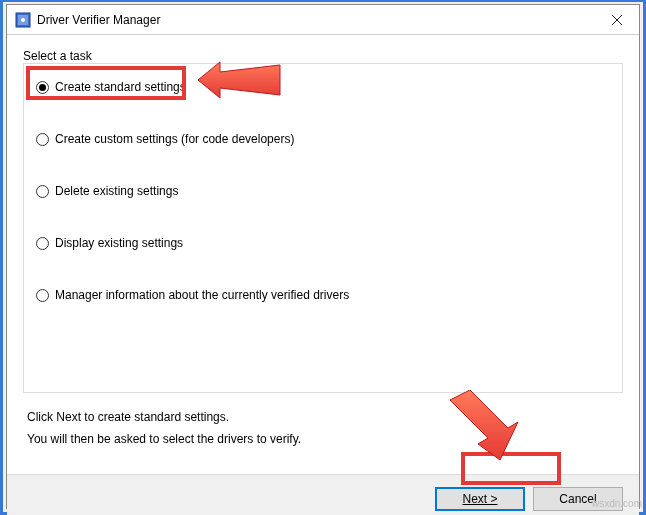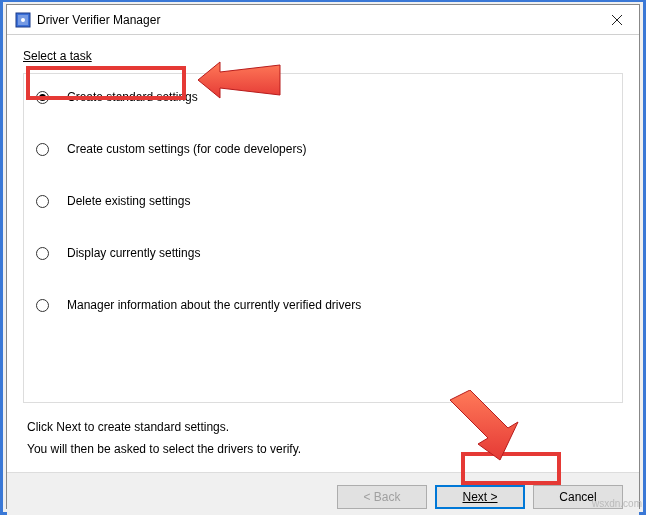--- a/index.html
+++ b/index.html
@@ -55,30 +55,30 @@
       justify-content: center;
       font-size: 14px;
       color: #222;
       cursor: pointer;
     }
     .content {
       flex: 1;
       padding: 14px 16px 10px 16px;
       position: relative;
     }
-    .task-label { font-size: 12px; color: #000; margin-bottom: 10px; text-decoration: underline; }
+    .task-label { font-size: 12px; color: #000; margin-bottom: 0; }
     .task-panel {
       border: 1px solid #ddd;
       padding: 10px 8px 18px 8px;
       min-height: 330px;
     }
     .radio-row {
       display: flex;
       align-items: center;
-      gap: 18px;
+      gap: 6px;
       margin: 6px 0 38px 4px;
       font-size: 12px;
       color: #000;
     }
     .radio-row:last-child { margin-bottom: 10px; }
     .radio {
       width: 13px;
       height: 13px;
       border: 1px solid #333;
       border-radius: 50%;
@@ -91,21 +91,21 @@
     .radio.checked::after {
       content: "";
       width: 7px;
       height: 7px;
       background: #000;
       border-radius: 50%;
     }
     .hint-text {
       font-size: 12px;
       color: #000;
-      margin: 14px 0 2px 4px;
+      margin: 14px 0 14px 4px;
       line-height: 1.8;
     }
     .button-bar {
       border-top: 1px solid #ddd;
       padding: 12px 16px;
       display: flex;
       justify-content: flex-end;
       gap: 8px;
       background: #f0f0f0;
     }
@@ -187,38 +187,37 @@
         <span>Create custom settings (for code developers)</span>
       </label>
 
       <label class="radio-row">
         <span class="radio"></span>
         <span>Delete existing settings</span>
       </label>
 
       <label class="radio-row">
         <span class="radio"></span>
-        <span>Display currently settings</span>
+        <span>Display existing settings</span>
       </label>
 
       <label class="radio-row" style="margin-bottom:10px">
         <span class="radio"></span>
         <span>Manager information about the currently verified drivers</span>
       </label>
 
     </div>
 
     <div class="hint-text">
       <div>Click Next to create standard settings.</div>
       <div>You will then be asked to select the drivers to verify.</div>
     </div>
   </div>
 
   <div class="button-bar">
-    <button class="btn disabled">&lt; Back</button>
     <button class="btn primary">Next &gt;</button>
     <button class="btn">Cancel</button>
   </div>
 </div>
 
 <div class="hl-box hl1"></div>
 <div class="hl-box hl2"></div>
 
 <svg class="arrow" style="top:50px;left:190px" width="100" height="60">
   <defs>

